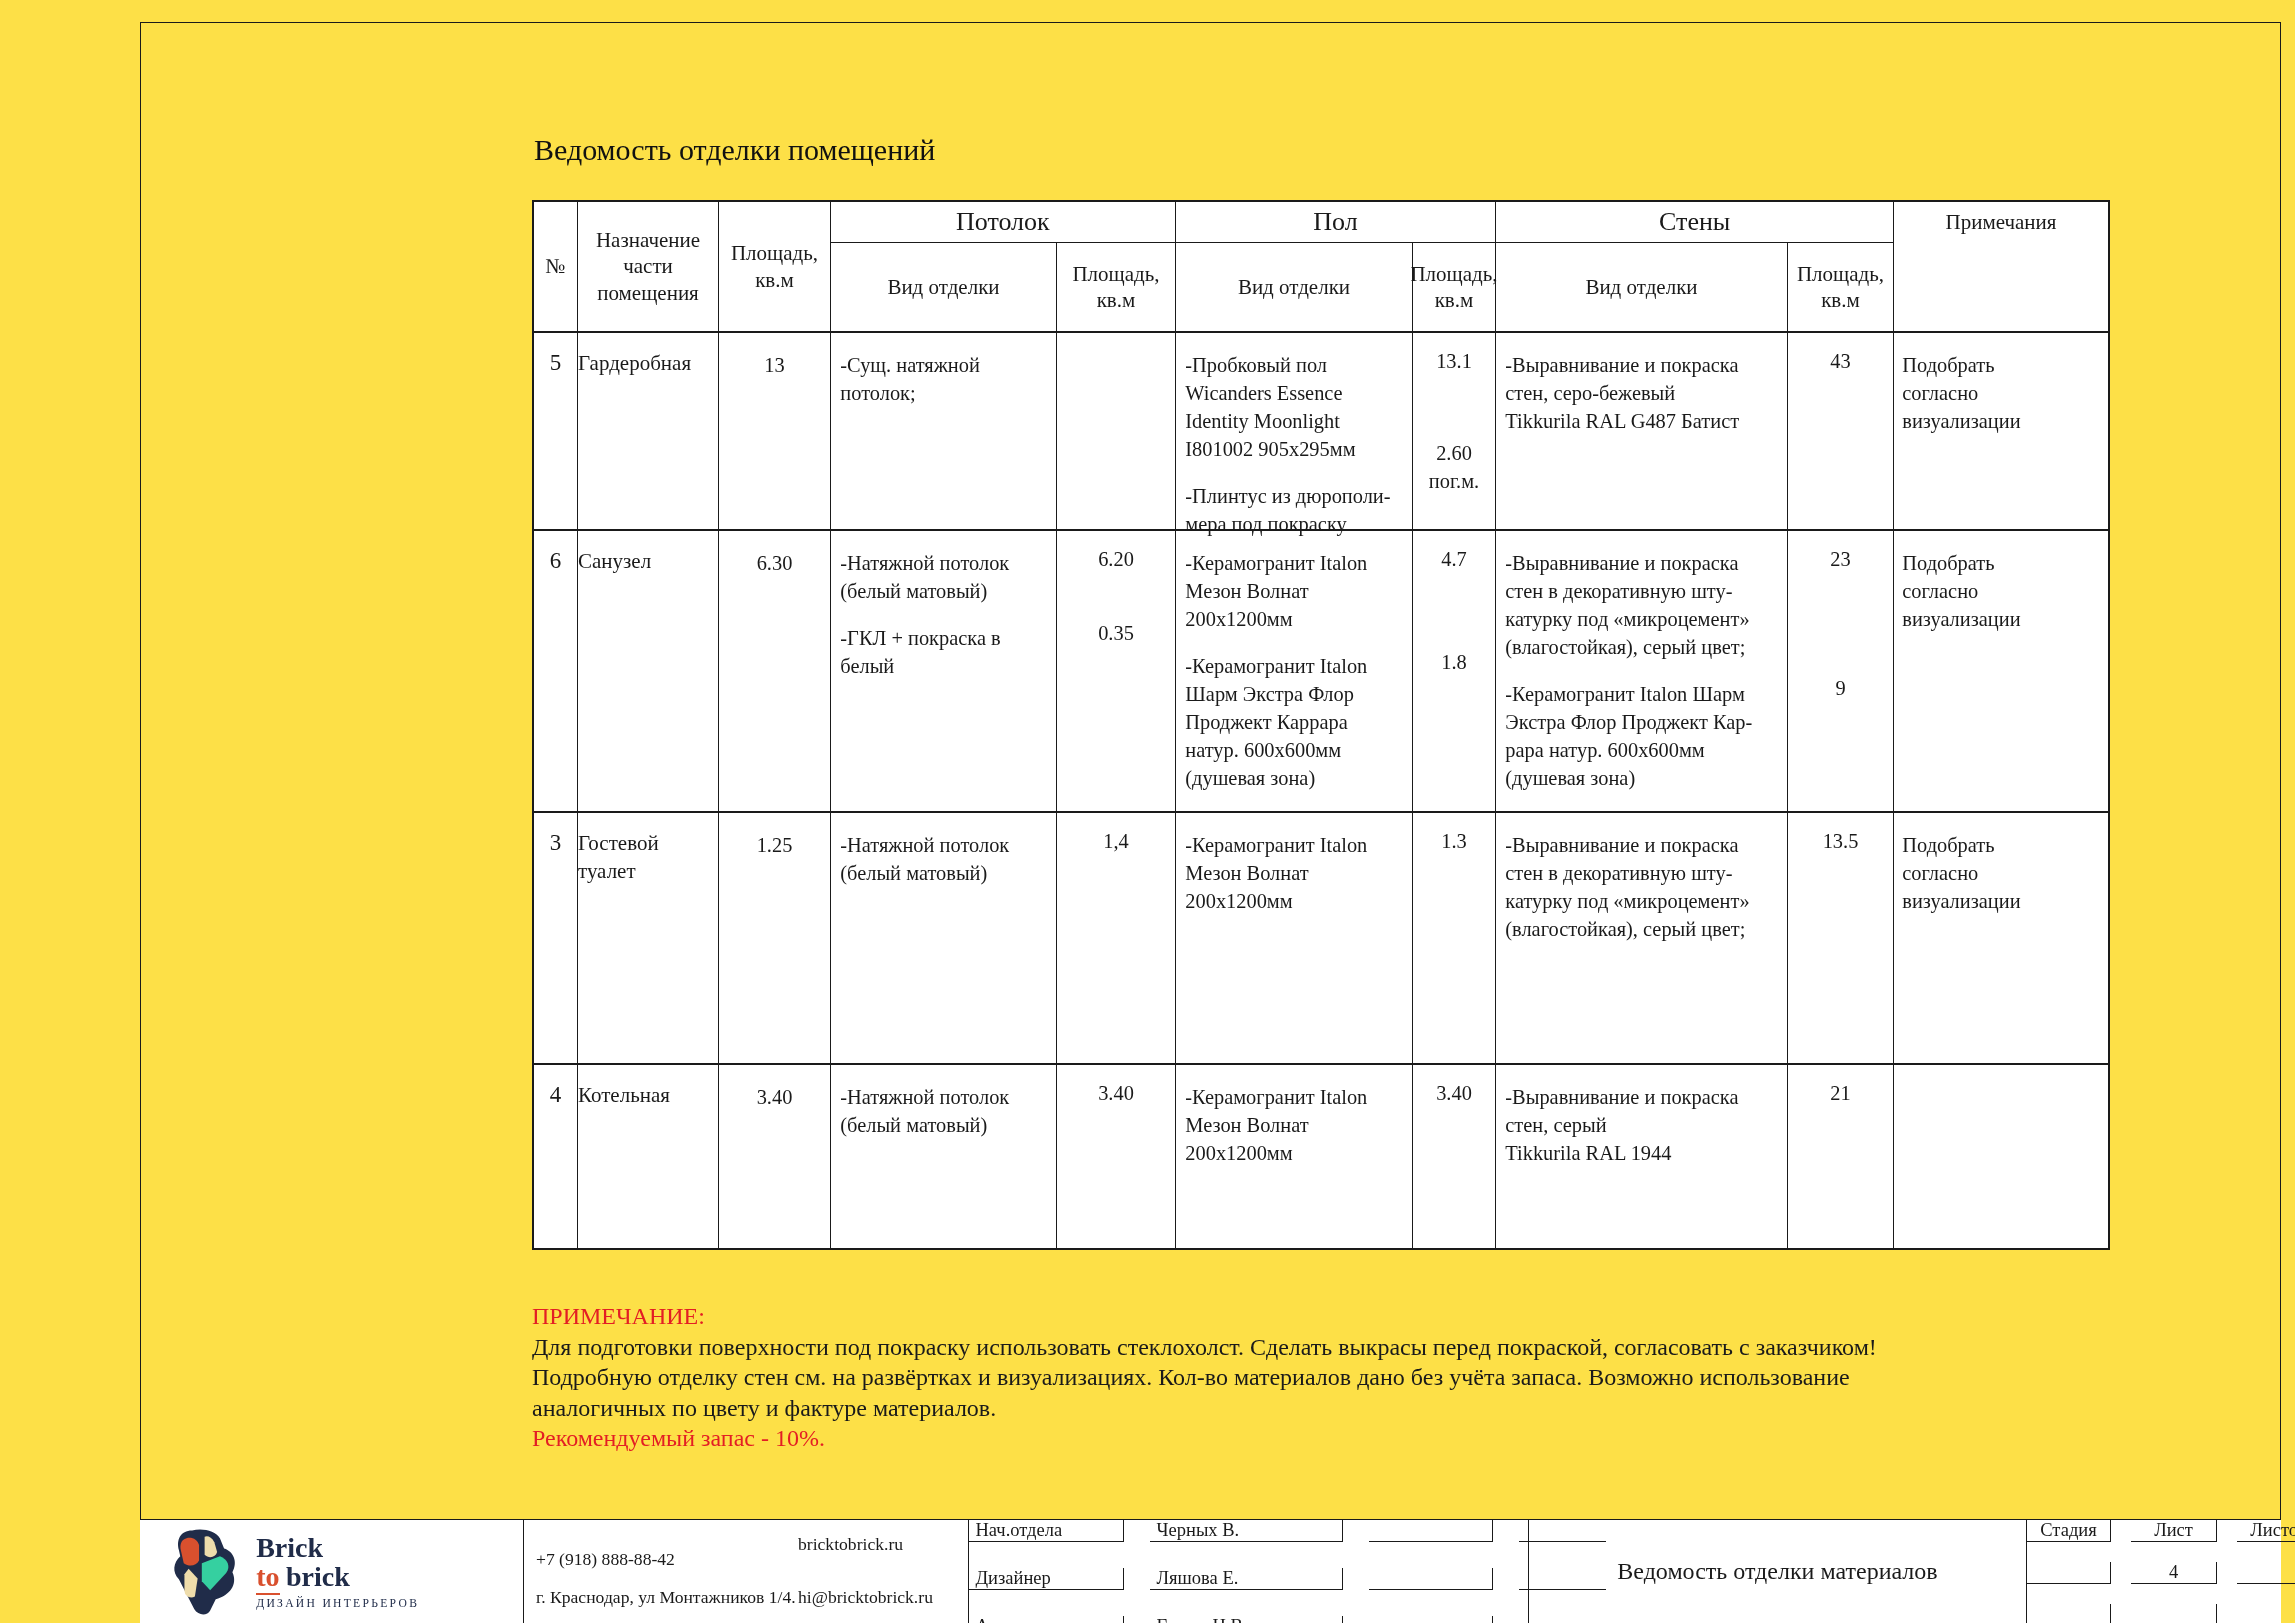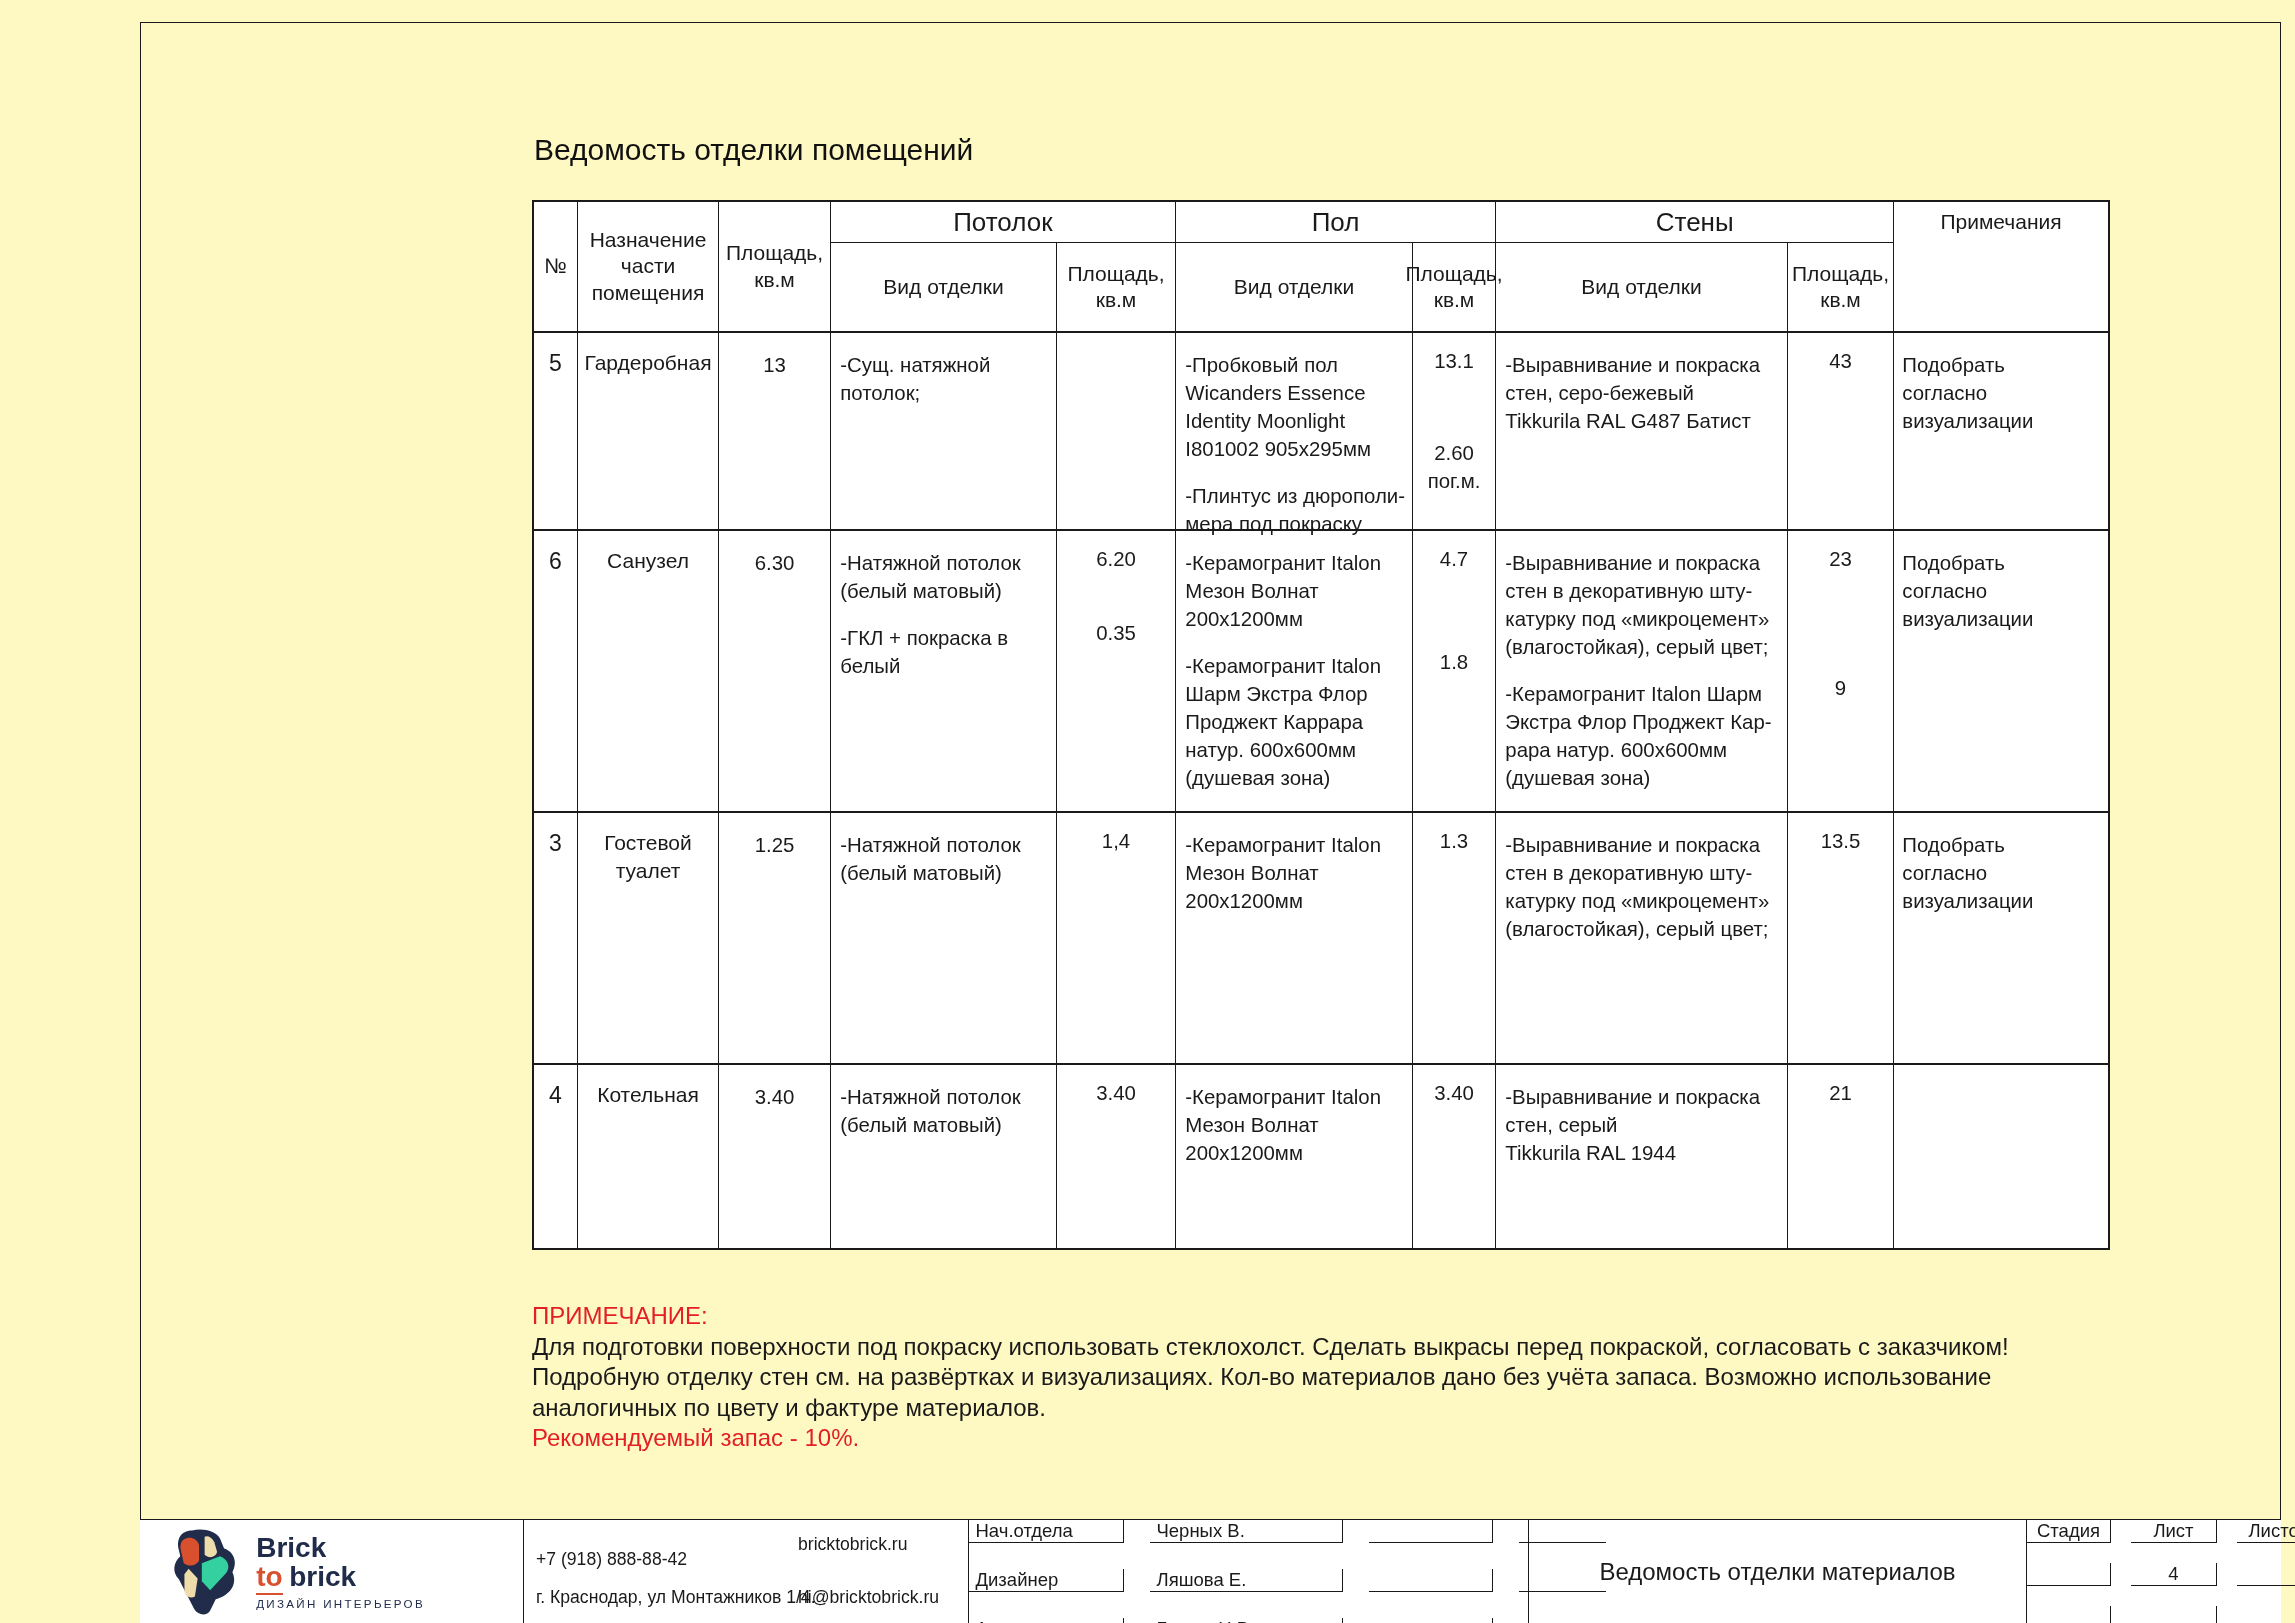--- a/index.html
+++ b/index.html
@@ -1,17 +1,17 @@
 <!DOCTYPE html>
 <html style="font-size:7.4px"><head>
 <meta charset="utf-8">
 <style>
   html,body{margin:0;padding:0;background:#ffffff;}
-  .sheet{position:relative;width:2295px;height:1623px;background:#fef9c3;
-         font-family:Liberation Sans, sans-serif;color:#1a1a1a;overflow:hidden;}
+  .sheet{position:relative;width:2295px;height:1623px;background:#fde047;
+         font-family:Liberation Serif, serif;color:#1a1a1a;overflow:hidden;}
   .sheet-frame{position:absolute;left:140px;top:22px;width:2141px;height:1601px;
          border:1.9px solid #1a1a1a;box-sizing:border-box;}
   .doc-title{position:absolute;left:534px;top:133px;font-size:30px;color:#111;}
 
   
   .ftable{position:absolute;left:532px;top:200px;border:2.3px solid #1a1a1a;background:#fff;}
   .trow{display:flex;border-bottom:2.3px solid #1a1a1a;box-sizing:border-box;}
   .trow:last-child{border-bottom:none;}
   .cell{border-right:1.4px solid #1a1a1a;box-sizing:border-box;position:relative;}
   .trow > .cell:last-child, .trow > .lastcell{border-right:none;}
@@ -29,21 +29,21 @@
          border-right:1.4px solid #1a1a1a;box-sizing:border-box;}
   .g-c{width:345px}.g-f{width:321px}.g-w{width:398px}
 
   .bcell{font-size:20.4px;line-height:28px;}
   .vid{padding:17.6px 2.8px 0 9.3px;}
   .item{white-space:pre-line;}
   .item + .item{margin-top:19.4px;}
   .acell{text-align:center;padding-top:14px;}
   .aval{white-space:pre-line;}
   .numcell{text-align:center;padding-top:15.7px;font-size:23px;}
-  .roomcell{text-align:center;padding-top:15.7px;font-size:21px;white-space:pre-line;}
+  .roomcell{padding-top:15.7px;font-size:21px;white-space:pre-line;}
   .rareacell{text-align:center;padding-top:17.6px;}
   .notecell{padding:17.6px 3.7px 0 8.3px;white-space:pre-line;}
 
   
   .notes{position:absolute;left:532px;top:1301px;width:1721px;font-size:24px;line-height:30.5px;}
   .notes .red{color:#e31e24;}
   .notes div{white-space:nowrap;}
 
   
   .pfooter{position:absolute;left:140px;top:1519px;width:2141px;height:104px;

